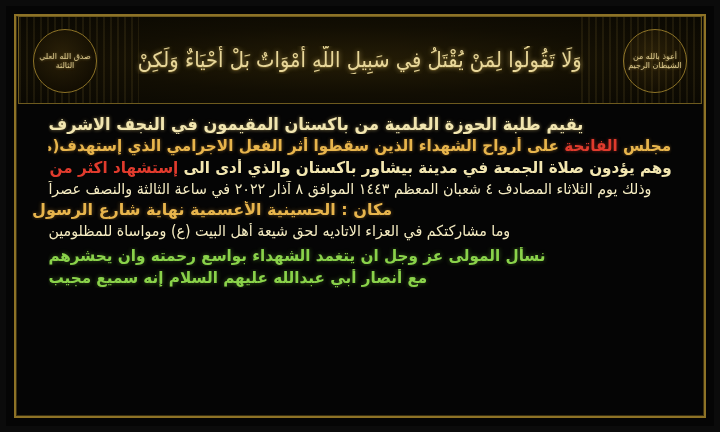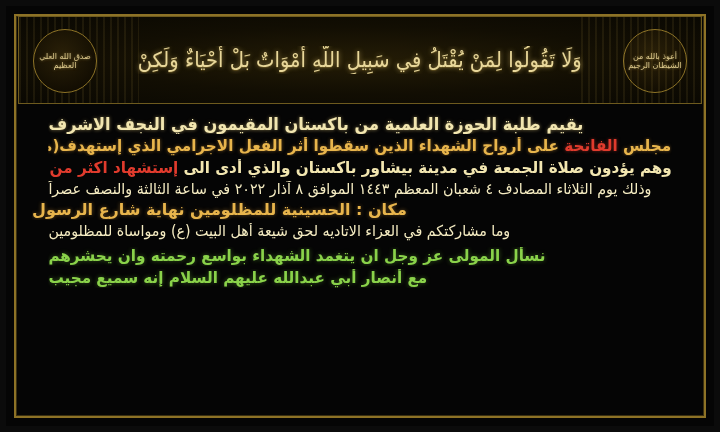--- a/index.html
+++ b/index.html
@@ -130,21 +130,21 @@
   .squeeze { transform: scaleX(0.95); }
 </style>
 </head>
 <body>
 
 <div class="poster">
   <div class="gold-frame"></div>
 
   <div class="banner">
     <div class="seal left">
-      <span>صدق الله العلي العظيم</span>
+      <span>صدق الله العلي الثالثة</span>
     </div>
     <div class="basmala">وَلَا تَقُولُوا لِمَنْ يُقْتَلُ فِي سَبِيلِ اللَّهِ أَمْوَاتٌ بَلْ أَحْيَاءٌ وَلَكِنْ</div>
     <div class="seal right">
       <span>أعوذ بالله من الشيطان الرجيم</span>
     </div>
   </div>
 
   <div class="content">
 
     <p class="line l1 squeeze">يقيم طلبة الحوزة العلمية من باكستان المقيمون في النجف الاشرف</p>
@@ -152,21 +152,21 @@
     <p class="line l2 squeeze">
       <span>مجلس </span><span class="red">الفاتحة</span><span> على أرواح الشهداء الذين سقطوا أثر الفعل الاجرامي الذي إستهدف(مسجد إمامية)</span>
     </p>
 
     <p class="line l3 squeeze">
       <span>وهم يؤدون صلاة الجمعة في مدينة بيشاور باكستان والذي أدى الى </span><span class="red">إستشهاد اكثر من٦٠ مصلياً</span>
     </p>
 
     <p class="line l4 squeeze">وذلك يوم الثلاثاء المصادف ٤ شعبان المعظم ١٤٤٣ الموافق ٨ آذار ٢٠٢٢ في ساعة الثالثة والنصف عصراً</p>
 
-    <p class="line l5">مكان : الحسينية للمظلومين نهاية شارع الرسول</p>
+    <p class="line l5">مكان : الحسينية الأعسمية نهاية شارع الرسول</p>
 
     <p class="line l6 squeeze">وما مشاركتكم في العزاء الاتاديه لحق شيعة  أهل البيت (ع) ومواساة للمظلومين</p>
 
     <p class="line l7 squeeze">نسأل المولى عز وجل ان يتغمد الشهداء بواسع رحمته وان يحشرهم</p>
 
     <p class="line l8 squeeze">مع أنصار أبي عبدالله عليهم السلام إنه سميع مجيب</p>
 
   </div>
 </div>
 

